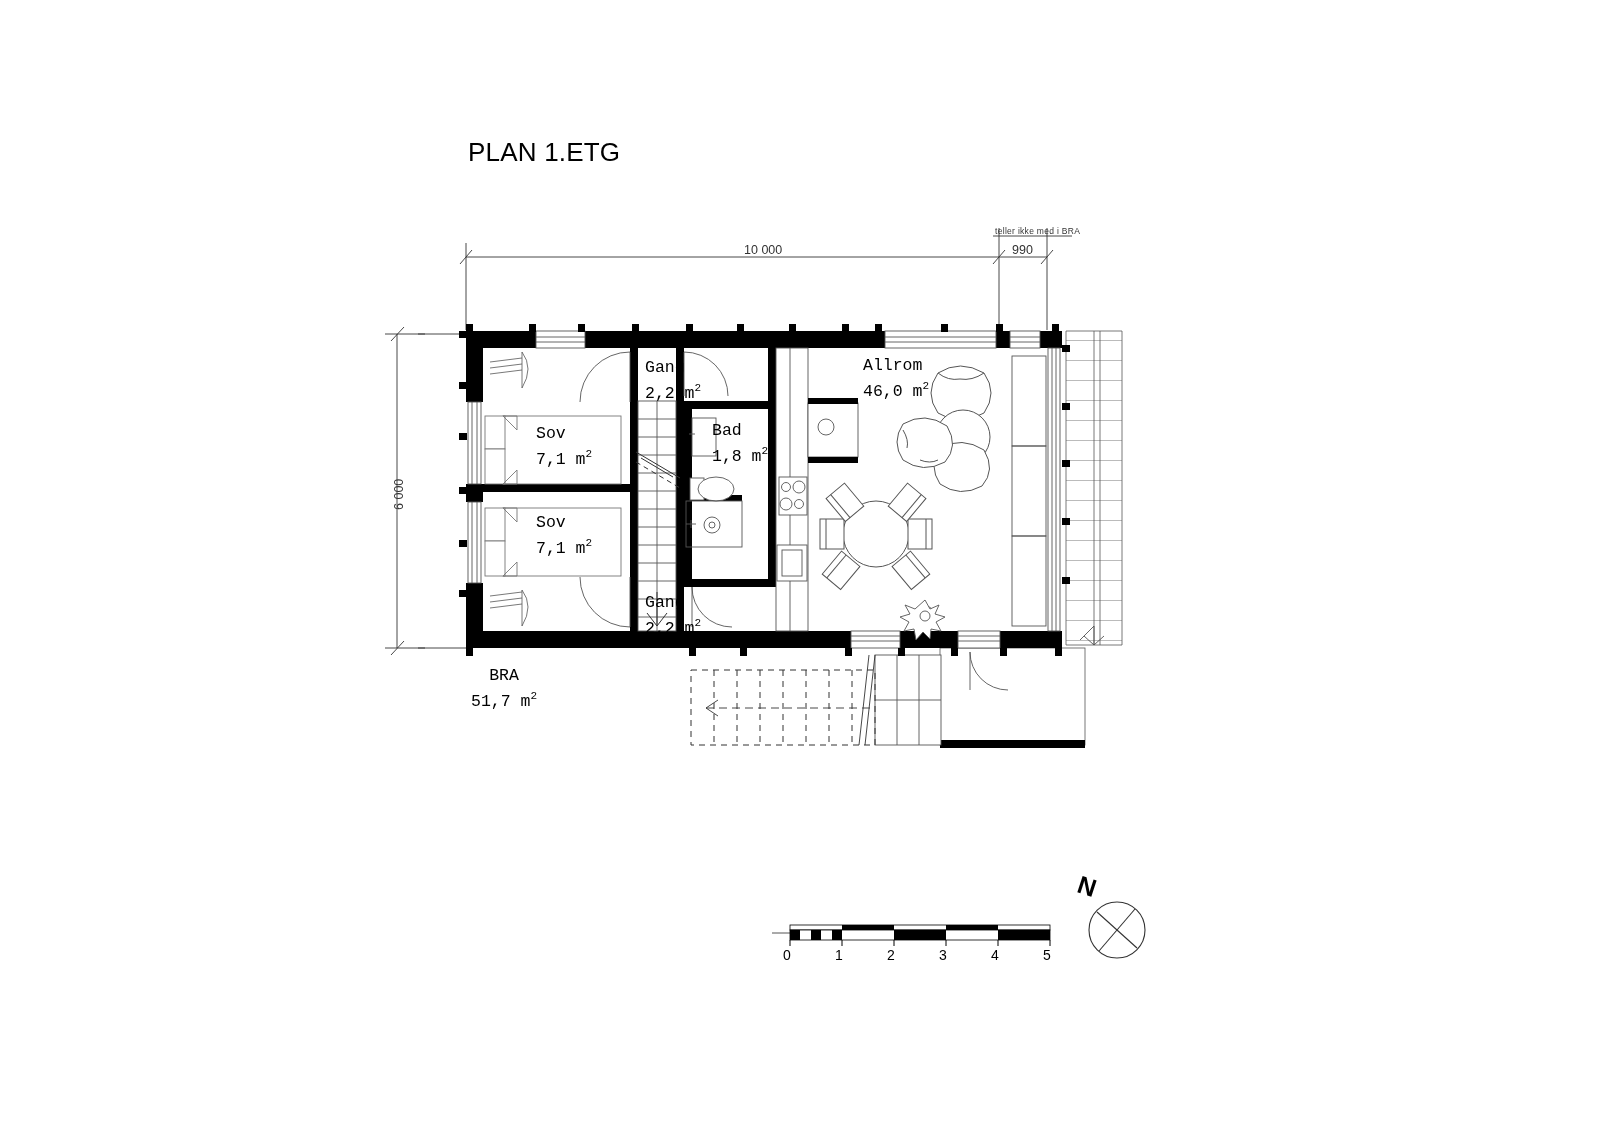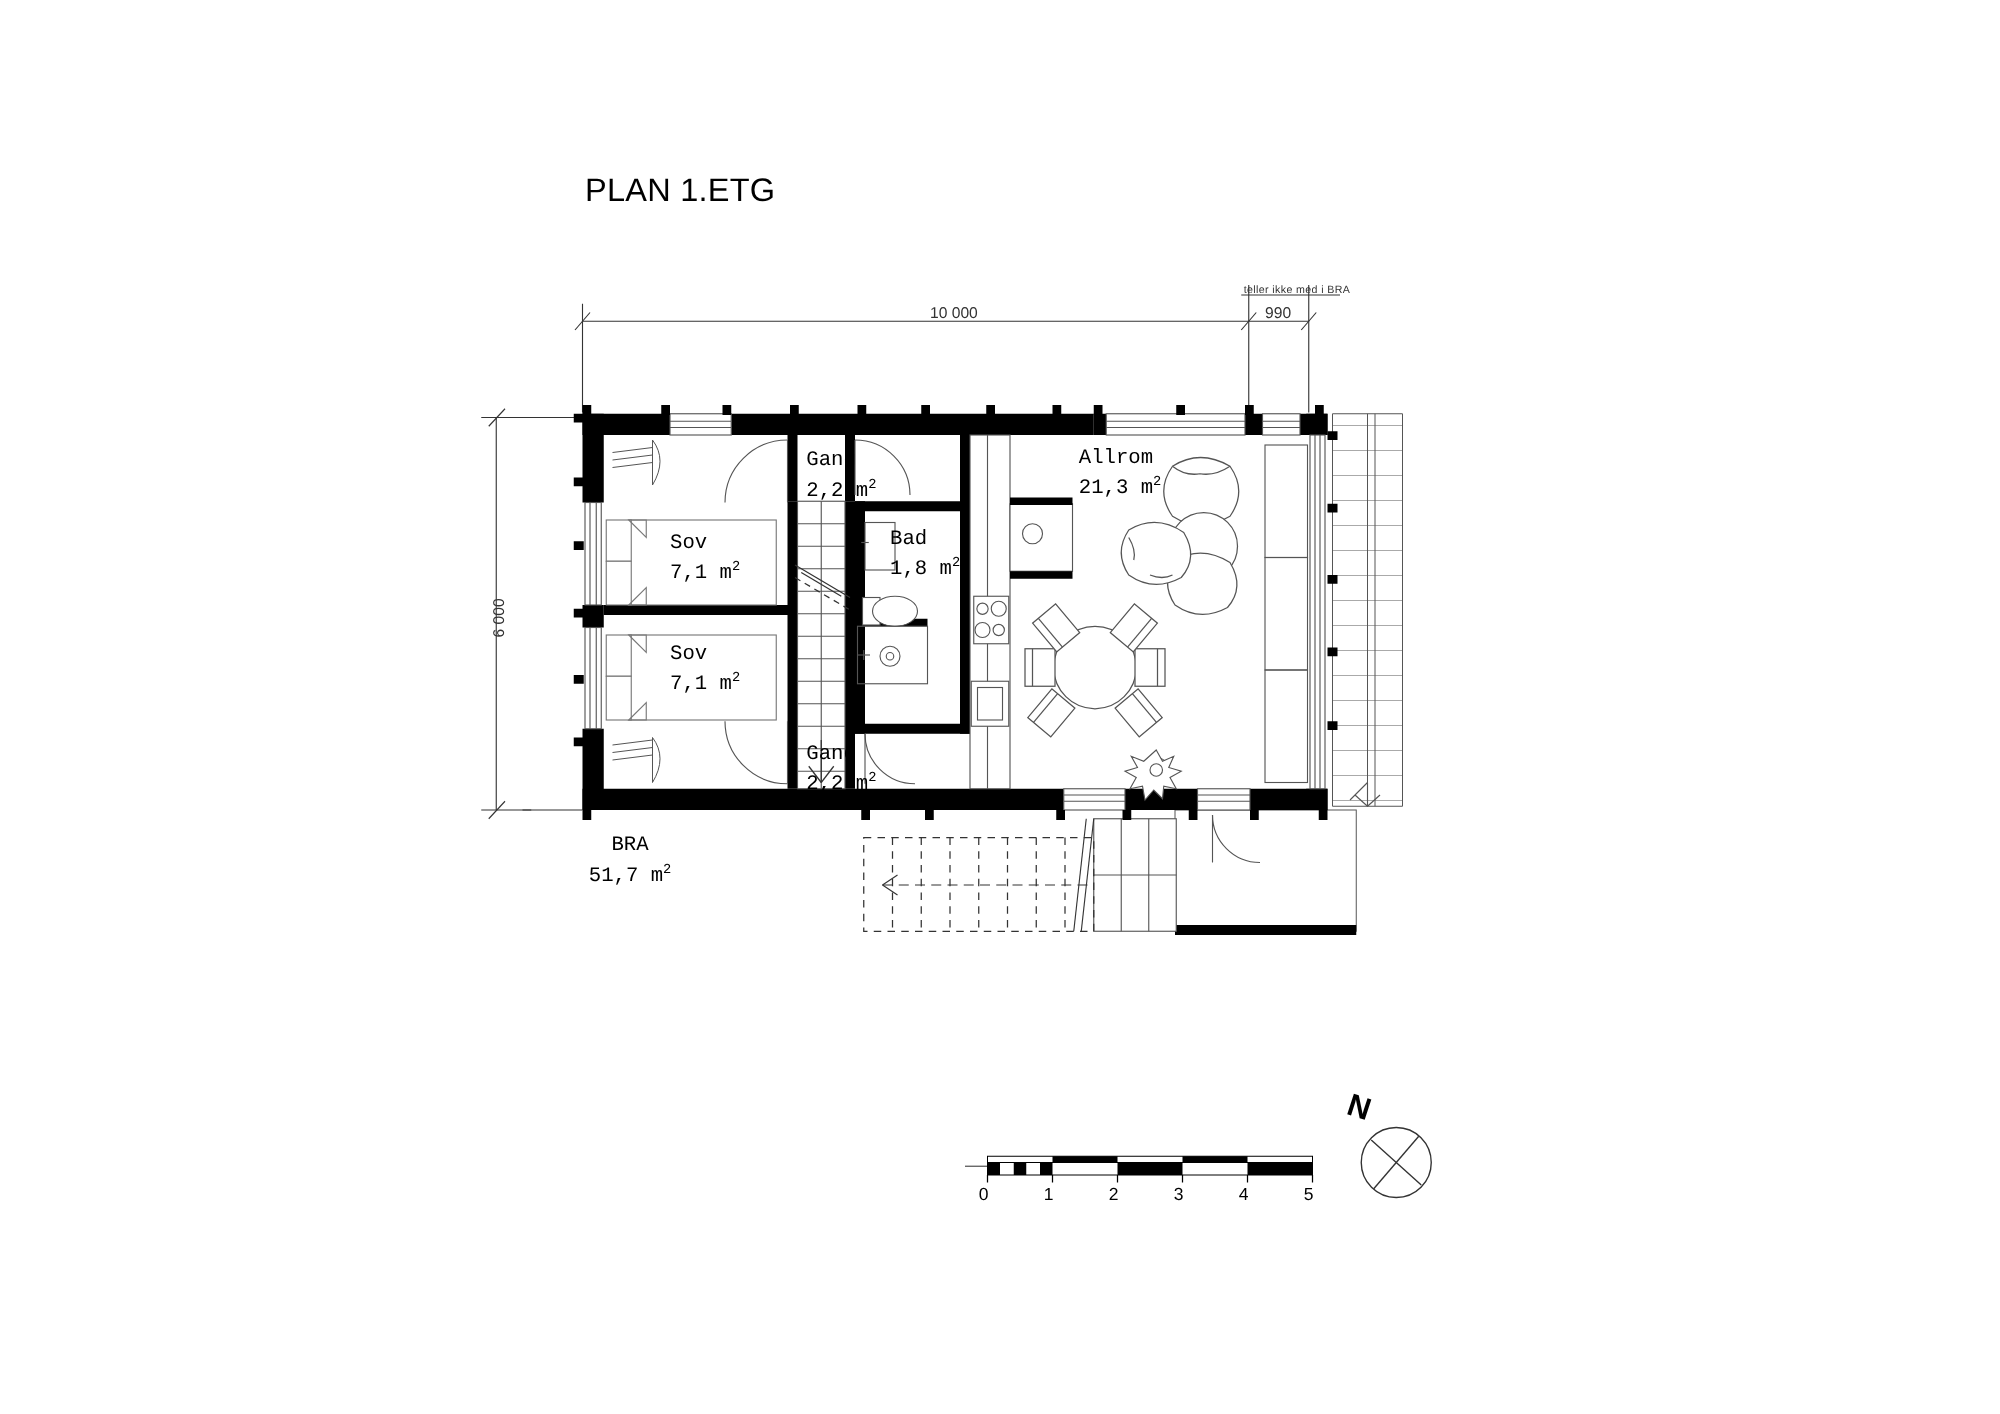--- a/index.html
+++ b/index.html
@@ -500,21 +500,21 @@
   <div class="tiny-note" style="left:995px; top:226px;text-align:right;">teller ikke med i BRA</div>
   <div class="vdim" style="left:392px; top:510px;">6 000</div>
 
   <div class="room-label" style="left:645px; top:357px;">
     <div>Gang</div>
     <div><span>2,2 m</span><span class="sup">2</span></div>
   </div>
 
   <div class="room-label" style="left:863px; top:355px;">
     <div>Allrom</div>
-    <div><span>21,3 m</span><span class="sup">2</span></div>
+    <div><span>46,0 m</span><span class="sup">2</span></div>
   </div>
 
   <div class="room-label" style="left:536px; top:423px;">
     <div>Sov</div>
     <div><span>7,1 m</span><span class="sup">2</span></div>
   </div>
 
   <div class="room-label" style="left:712px; top:420px;">
     <div>Bad</div>
     <div><span>1,8 m</span><span class="sup">2</span></div>

